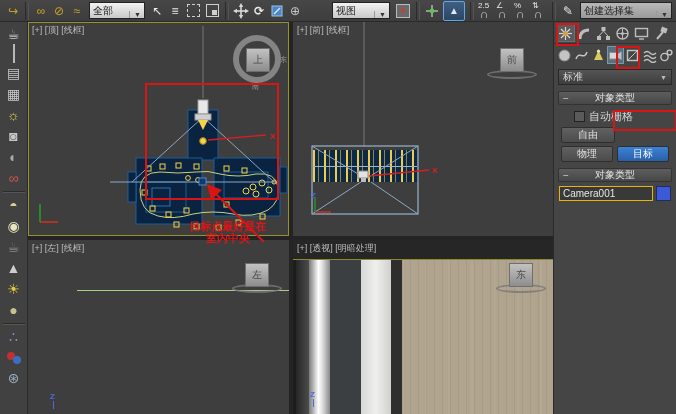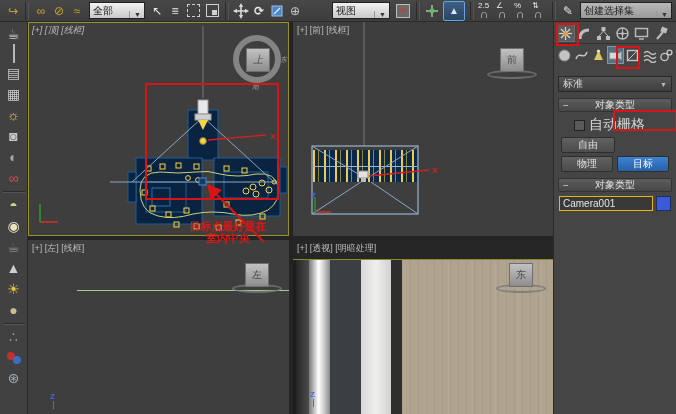--- a/index.html
+++ b/index.html
@@ -32,21 +32,21 @@
   .lsep{width:22px;height:0;border-top:1px solid #2b2b2b;border-bottom:1px solid #565656;margin:2px 0;flex:0 0 auto;}
   .winicon{width:14px;height:11px;border:1px solid #b8b8b8;background:linear-gradient(#d05030 30%,#3a6ea5 30%,#88b040);margin:5px auto;}
   .molecule{position:relative;width:16px;height:14px;margin:3px auto;}
   .molecule i{position:absolute;border-radius:50%;}
   .molecule .r{left:1px;top:1px;width:8px;height:8px;background:#c03030;}
   .molecule .b{left:7px;top:5px;width:8px;height:8px;background:#3a6ec0;}
   .pill{width:16px;height:9px;border-radius:5px;background:linear-gradient(#f0e8a0,#c8b040);margin:6px auto;}
   
   .vpc{position:absolute;left:28px;top:22px;width:525px;height:392px;background:#242424;}
   .vp{position:absolute;background:#3e3e3e;overflow:hidden;}
-  .vp.active{outline:1px solid #97912f;outline-offset:-1px;font-style:italic;}
+  .vp.active{outline:1px solid #97912f;outline-offset:-1px;}
   .vplabel{position:absolute;left:4px;top:2px;font-size:9px;color:#bdbdbd;z-index:30;letter-spacing:0px;}
   .vcube{position:absolute;width:22px;height:22px;background:linear-gradient(#c2c2c2,#8d8d8d);
     border:1px solid #6f6f6f;color:#4c4c4c;font-size:10px;line-height:22px;text-align:center;z-index:20;}
   .vring{position:absolute;width:48px;height:48px;border:6px solid rgba(145,145,145,.85);border-radius:50%;z-index:19;box-sizing:border-box;}
   .vellipse{position:absolute;width:50px;height:9px;border:2px solid rgba(120,120,120,.8);border-radius:50%;z-index:18;box-sizing:border-box;}
   .compass{position:absolute;font-size:7px;color:#9a9a9a;z-index:21;}
   .scene{position:absolute;left:0;top:0;z-index:5;}
   .redbox{position:absolute;border:2px solid #d81414;z-index:40;pointer-events:none;}
   .ann-text{position:absolute;z-index:50;color:#e01515;font-weight:bold;font-size:11px;line-height:12px;
     text-align:center;pointer-events:none;white-space:nowrap;}
@@ -58,27 +58,27 @@
   .oliveline{position:absolute;height:1px;background:#8a8a30;z-index:7;}
   .zaxis{position:absolute;z-index:8;color:#4a6ae0;font-size:8px;font-weight:bold;}
   .zaxis i{display:block;width:1px;height:8px;background:#4a6ae0;margin-left:3px;}
   
   .cp{position:absolute;left:553px;top:22px;width:123px;height:392px;background:#454545;border-left:1px solid #2a2a2a;box-sizing:border-box;}
   .cp-tabs{display:flex;padding:2px 1px 1px 2px;border-bottom:1px solid #333;}
   .cp-tab{width:19px;height:18px;display:flex;align-items:center;justify-content:center;}
   .cp-tab.active{background:#5b5b5b;border:1px solid #6e6e6e;box-sizing:border-box;}
   .cp-sub{display:flex;padding:2px 1px 2px 2px;}
   .cp-sub .cp-tab.active{background:#56707f;border:1px solid #7a98a8;box-sizing:border-box;}
-  .cp-combo{margin:10px 4px 2px 4px;height:14px;background:linear-gradient(#555,#3e3e3e);border:1px solid #282828;
+  .cp-combo{margin:3px 4px 2px 4px;height:14px;background:linear-gradient(#555,#3e3e3e);border:1px solid #282828;
     color:#ddd;font-size:10px;display:flex;align-items:center;padding:0 4px;}
   .cp-combo .arr{margin-left:auto;font-size:7px;color:#bbb;}
   .rollout{margin:6px 4px 3px 4px;height:12px;background:linear-gradient(#5d5d5d,#474747);border:1px solid #333;
     border-radius:2px;color:#e2e2e2;font-size:10px;display:flex;align-items:center;justify-content:center;position:relative;}
   .rollout .minus{position:absolute;left:4px;color:#cfcfcf;}
-  .cp-check{display:flex;align-items:center;margin:4px 0 2px 20px;color:#d5d5d5;font-size:14px;}
+  .cp-check{display:flex;align-items:center;margin:4px 0 2px 20px;color:#d5d5d5;font-size:11px;}
   .cbox{width:9px;height:9px;border:1px solid #222;background:#5a5a5a;margin-right:4px;}
   .btnrow{display:flex;margin:3px 5px 0 5px;}
   .cbtn{flex:1;height:14px;background:linear-gradient(#616161,#4c4c4c);border:1px solid #2e2e2e;border-radius:2px;
     color:#e0e0e0;font-size:10px;line-height:13px;text-align:center;margin:0 2px;}
   .cbtn.blue{background:linear-gradient(#3d82d4,#2760a8);color:#fff;}
   .namerow{display:flex;margin:4px 5px 0 5px;align-items:center;}
   .nfield{flex:1;height:13px;background:#393939;border:1px solid #eab308;color:#e6e6e6;font-size:10px;
     line-height:13px;padding:0 3px;}
   .swatch{width:13px;height:13px;background:#3b5bd6;border:1px solid #1c2c66;margin-left:3px;}
   svg{display:block;}

